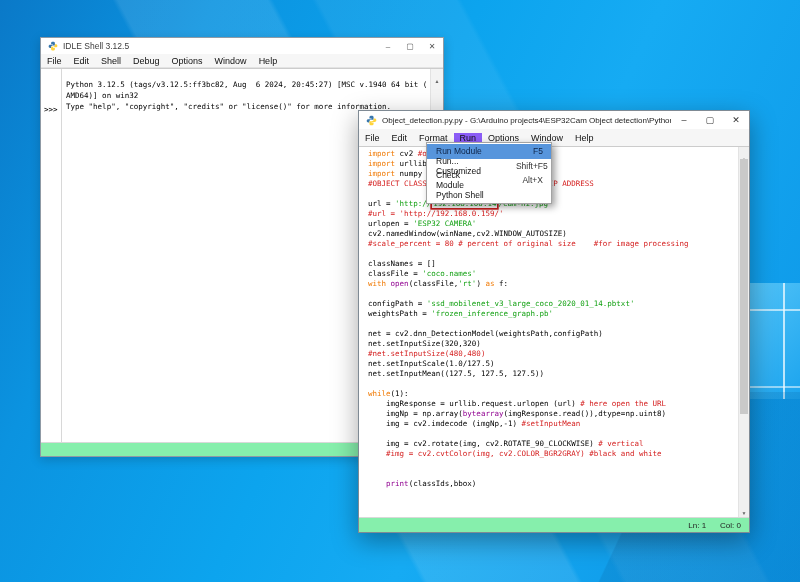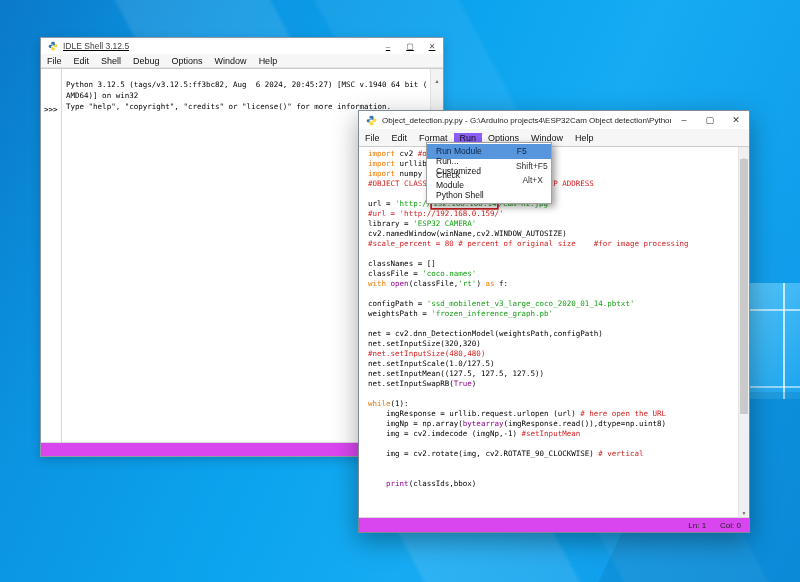--- a/index.html
+++ b/index.html
@@ -25,25 +25,25 @@
   
   .win{position:absolute;background:#fff;border:1px solid #8f9aa5;box-sizing:border-box;}
   .tbar{display:flex;align-items:center;background:#fff;}
   .tico{margin:0 5px 0 7px;display:flex;align-items:center;}
   .title{color:#333;white-space:nowrap;overflow:hidden;}
   .ctrls{margin-left:auto;display:flex;align-items:center;height:100%;}
   .cbtn{width:22px;text-align:center;color:#555;cursor:default;}
   .mbar{display:flex;align-items:center;background:#f6f6f6;border-bottom:1px solid #e3e3e3;}
   .mi{padding:0 6px;color:#111;text-align:right;}
   .mi.active{background:#8b5cf6;}
-  .statusbar{position:absolute;left:0;right:0;bottom:0;background:#d946ef;border-top:1px solid #d9d9d9;}
+  .statusbar{position:absolute;left:0;right:0;bottom:0;background:#86efac;border-top:1px solid #d9d9d9;}
 
   
   #shell{left:40px;top:37px;width:404px;height:420px;z-index:1;box-shadow:0 3px 10px rgba(0,0,0,.18);}
-  #shell .tbar{height:16px;text-decoration:underline;}
+  #shell .tbar{height:16px;}
   #shell .title{font-size:8.5px;color:#3c3c3c;}
   #shell .cbtn{font-size:8px;}
   #shell .mbar{height:13px;font-size:9px;}
   #shell .content{position:absolute;top:30px;left:0;right:0;bottom:13px;border-top:1px solid #ccc;
                   background:#fff;display:flex;overflow:hidden;}
   #shell .gutter{width:20px;border-right:1px solid #d8d8d8;position:relative;flex:none;}
   #shell .prompt{position:absolute;left:3px;top:35px;font:7.5px/11px "DejaVu Sans Mono",monospace;color:#000;}
   #shell .out{flex:1;padding:10px 0 0 4px;font:7.5px/11px "DejaVu Sans Mono",monospace;color:#000;}
   .sline{white-space:pre;}
   #shell .sbar{position:absolute;right:0;top:0;bottom:0;width:12px;background:#f3f3f3;
@@ -67,21 +67,21 @@
   #editor .sbar{position:absolute;right:0;top:0;bottom:0;width:10px;background:#f0f0f0;
                 border-left:1px solid #e3e3e3;text-align:center;}
   #editor .thumb{position:absolute;left:1px;right:1px;top:12px;height:255px;background:#c9c9c9;}
   #editor .sdown{position:absolute;bottom:0;left:0;right:0;}
   #editor .statusbar{height:14px;display:flex;justify-content:flex-end;align-items:center;
                      gap:14px;padding-right:8px;font-size:8px;color:#222;}
 
   
   #runmenu{position:absolute;left:426px;top:142px;width:124px;z-index:3;background:#fff;
            border:1px solid #a3a3a3;box-shadow:3px 3px 7px rgba(0,0,0,.38);padding:1px 0;}
-  .ddr{display:flex;align-items:center;height:14.5px;
+  .ddr{display:flex;justify-content:space-between;align-items:center;height:14.5px;
        padding:0 8px 0 9px;font-size:8.5px;color:#111;}
   .ddr .sc{color:#333;margin-left:35px;}
   .ddr.hl{background:#5795dc;color:#0d2448;}
   .ddr.hl .sc{color:#0d2448;}
 </style>
 </head>
 <body>
 
 <div id="stage">
   <div class="wall"></div>
@@ -154,44 +154,44 @@
       </div>
     <div class="content">
       <div class="code">
           <div class="cl"><span class="c-k">import</span><span class="c-n"> cv2 </span><span class="c-c">#opencv library</span></div>
           <div class="cl"><span class="c-k">import</span><span class="c-n"> urllib.request </span><span class="c-c">#to open the URL</span></div>
           <div class="cl"><span class="c-k">import</span><span class="c-n"> numpy </span><span class="c-k">as</span><span class="c-n"> np</span></div>
           <div class="cl"><span class="c-c">#OBJECT CLASSIFICATION PROGRAM VIDEO IN IP ADDRESS</span></div>
           <div class="cl">&nbsp;</div>
           <div class="cl"><span class="c-n">url = </span><span class="c-s">'http://</span><span class="c-s redbox">192.168.100.14</span><span class="c-s">/cam-hi.jpg'</span></div>
           <div class="cl"><span class="c-c">#url = 'http://192.168.0.159/'</span></div>
-          <div class="cl"><span class="c-n">library = </span><span class="c-s">'ESP32 CAMERA'</span></div>
+          <div class="cl"><span class="c-n">urlopen = </span><span class="c-s">'ESP32 CAMERA'</span></div>
           <div class="cl"><span class="c-n">cv2.namedWindow(winName,cv2.WINDOW_AUTOSIZE)</span></div>
           <div class="cl"><span class="c-c">#scale_percent = 80 # percent of original size    #for image processing</span></div>
           <div class="cl">&nbsp;</div>
           <div class="cl"><span class="c-n">classNames = []</span></div>
           <div class="cl"><span class="c-n">classFile = </span><span class="c-s">'coco.names'</span></div>
           <div class="cl"><span class="c-k">with</span><span class="c-n"> </span><span class="c-b">open</span><span class="c-n">(classFile,</span><span class="c-s">'rt'</span><span class="c-n">) </span><span class="c-k">as</span><span class="c-n"> f:</span></div>
           <div class="cl">&nbsp;</div>
           <div class="cl"><span class="c-n">configPath = </span><span class="c-s">'ssd_mobilenet_v3_large_coco_2020_01_14.pbtxt'</span></div>
           <div class="cl"><span class="c-n">weightsPath = </span><span class="c-s">'frozen_inference_graph.pb'</span></div>
           <div class="cl">&nbsp;</div>
           <div class="cl"><span class="c-n">net = cv2.dnn_DetectionModel(weightsPath,configPath)</span></div>
           <div class="cl"><span class="c-n">net.setInputSize(320,320)</span></div>
           <div class="cl"><span class="c-c">#net.setInputSize(480,480)</span></div>
           <div class="cl"><span class="c-n">net.setInputScale(1.0/127.5)</span></div>
           <div class="cl"><span class="c-n">net.setInputMean((127.5, 127.5, 127.5))</span></div>
-          <div class="cl"><span class="c-n">net.setInputSwapRB(</span><span class="c-b">True</span><span class="c-n">)</span></div>
           <div class="cl">&nbsp;</div>
           <div class="cl"><span class="c-k">while</span><span class="c-n">(1):</span></div>
           <div class="cl"><span class="c-n">    imgResponse = urllib.request.urlopen (url) </span><span class="c-c"># here open the URL</span></div>
           <div class="cl"><span class="c-n">    imgNp = np.array(</span><span class="c-b">bytearray</span><span class="c-n">(imgResponse.read()),dtype=np.uint8)</span></div>
           <div class="cl"><span class="c-n">    img = cv2.imdecode (imgNp,-1) </span><span class="c-c">#setInputMean</span></div>
           <div class="cl">&nbsp;</div>
           <div class="cl"><span class="c-n">    img = cv2.rotate(img, cv2.ROTATE_90_CLOCKWISE) </span><span class="c-c"># vertical</span></div>
+          <div class="cl"><span class="c-c">    #img = cv2.cvtColor(img, cv2.COLOR_BGR2GRAY) #black and white</span></div>
           <div class="cl">&nbsp;</div>
           <div class="cl">&nbsp;</div>
           <div class="cl"><span class="c-n">    </span><span class="c-b">print</span><span class="c-n">(classIds,bbox)</span></div>
         </div>
       <div class="sbar">
         <span class="arrow">▲</span>
         <span class="thumb"></span>
         <span class="arrow sdown">▼</span>
       </div>
     </div>

